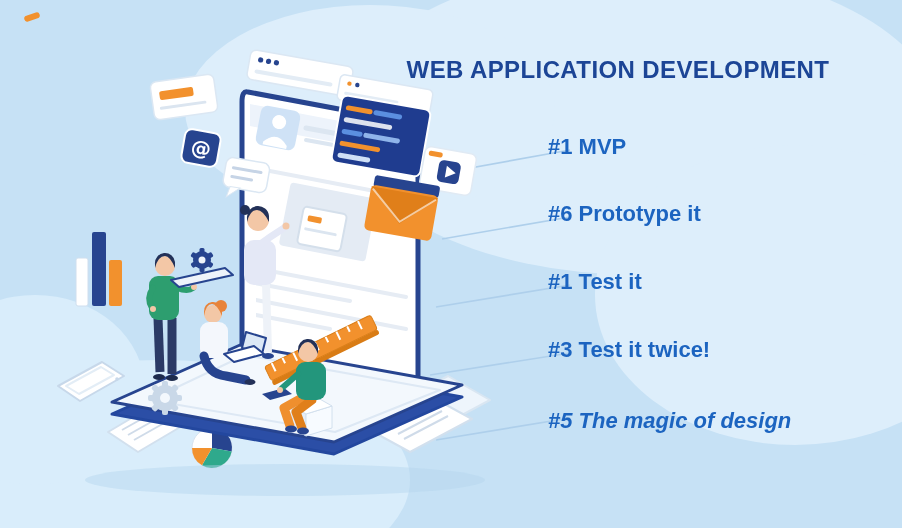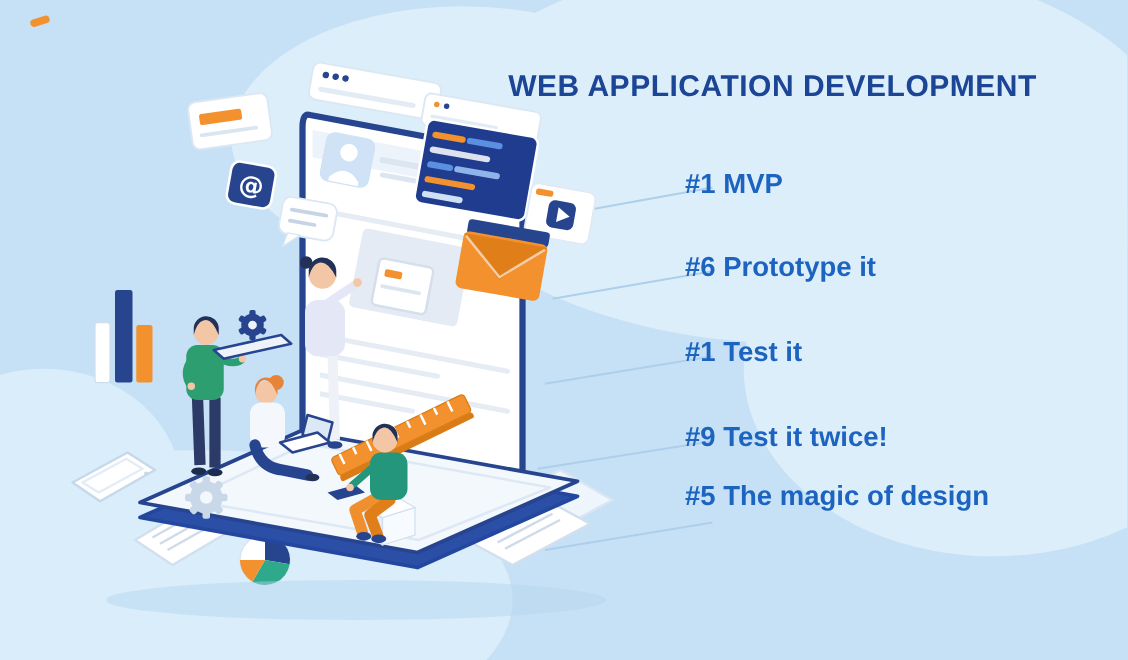--- a/index.html
+++ b/index.html
@@ -8,21 +8,21 @@
   .illustration{position:absolute;left:0;top:0;}
   .title{position:absolute;left:368px;top:56px;width:500px;margin:0;
          text-align:center;font-size:24px;font-weight:800;letter-spacing:.4px;
          color:#1c4596;}
   .steps .step{position:absolute;left:512px;font-size:22px;font-weight:700;
          color:#1c64c0;white-space:nowrap;margin-left:36px;}
   .step:nth-of-type(1){top:134px;}
   .step:nth-of-type(2){top:201px;}
   .step:nth-of-type(3){top:269px;}
   .step:nth-of-type(4){top:337px;}
-  .step:nth-of-type(5){top:384px;}
+  .step:nth-of-type(5){top:408px;font-style:italic;}
 </style>
 </head>
 <body>
 
 <div class="scene">
 
   <svg class="illustration" width="902" height="528" viewBox="0 0 902 528">
 
     <g>
       <rect width="902" height="528" fill="#c6e1f5"></rect>
@@ -277,17 +277,17 @@
     </g>
 
   </svg>
 
   <h1 class="title">WEB APPLICATION DEVELOPMENT</h1>
 
   <div class="steps">
     <div class="step">#1 MVP</div>
     <div class="step">#6 Prototype it</div>
     <div class="step">#1 Test it</div>
-    <div class="step">#9 Test it twice!</div>
+    <div class="step">#3 Test it twice!</div>
     <div class="step">#5 The magic of design</div>
   </div>
 
 </div>
 
 </body></html>

